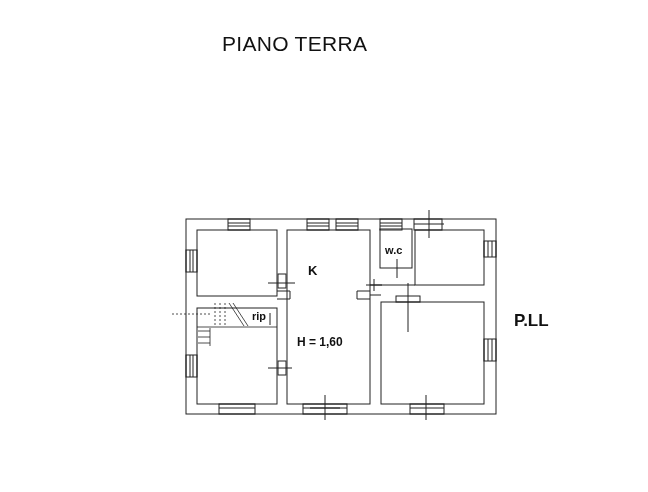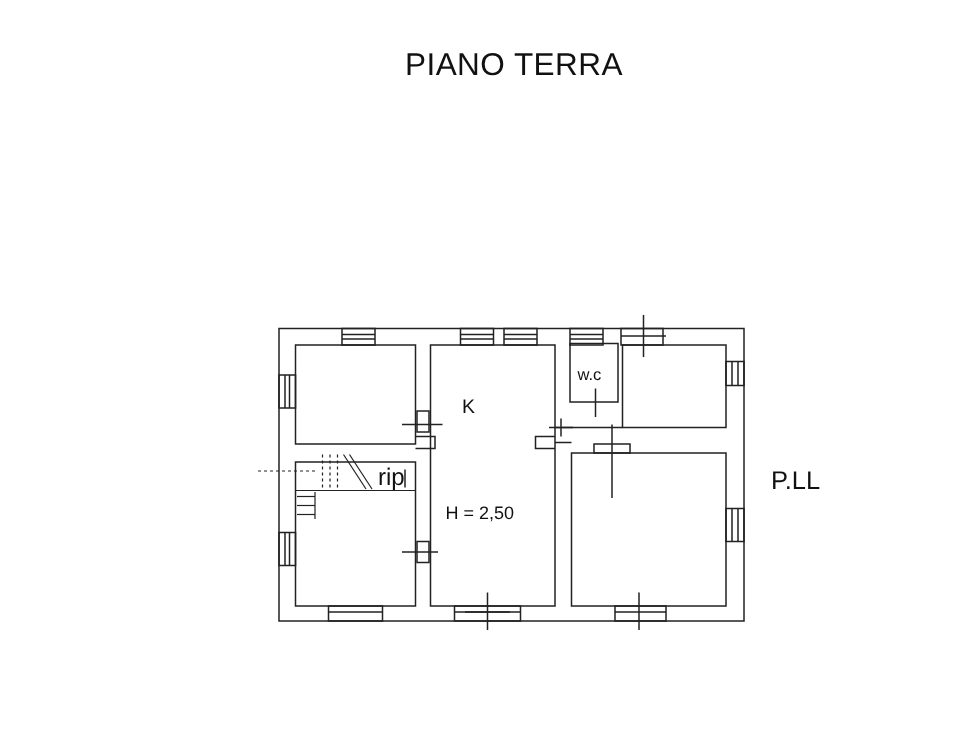--- a/index.html
+++ b/index.html
@@ -1,18 +1,18 @@
 <!DOCTYPE html>
 <html><head>
 <meta charset="utf-8">
 <style>
   html,body{margin:0;padding:0;background:#fff;}
   body{width:648px;height:492px;position:relative;overflow:hidden;font-family:"Liberation Sans",sans-serif;color:#111;}
-  .title{position:absolute;left:222px;top:32px;font-size:21px;letter-spacing:0.3px;margin-left:48px;}
-  .lbl{position:absolute;font-size:12px;}
+  .title{position:absolute;left:222px;top:32px;font-size:21px;letter-spacing:0.3px;}
+  .lbl{position:absolute;font-size:12px;font-weight:bold;}
   svg{position:absolute;left:0;top:0;}
 </style>
 </head>
 <body>
 
 <div class="title">PIANO TERRA</div>
 
 <svg width="648" height="492" viewBox="0 0 648 492" stroke="#222" stroke-width="1" fill="none">
 
   <rect x="186" y="219" width="310" height="195"></rect>
@@ -86,15 +86,15 @@
     <line x1="210" y1="328" x2="210" y2="346"></line>
     <line x1="229" y1="303" x2="244" y2="326"></line>
       <line x1="233" y1="303" x2="248" y2="326"></line>
     <path d="M172 314 h40" stroke-dasharray="2 2"></path>
     <path d="M215 303 v24 M220 303 v24 M225 303 v24" stroke-dasharray="2 2"></path>
   </g>
 </svg>
 
 <div class="lbl" style="left:308px;top:263px;font-size:13px;">K</div>
 <div class="lbl" style="left:385px;top:244px;font-size:11px;">w.c</div>
-<div class="lbl" style="left:252px;top:310px;font-size:16px;">rip</div>
-<div class="lbl" style="left:297px;top:335px;font-size:12px;">H = 2,50</div>
+<div class="lbl" style="left:252px;top:310px;font-size:11px;">rip</div>
+<div class="lbl" style="left:297px;top:335px;font-size:12px;">H = 1,60</div>
 <div class="lbl" style="left:514px;top:311px;font-size:17px;">P.LL</div>
 
 </body></html>

